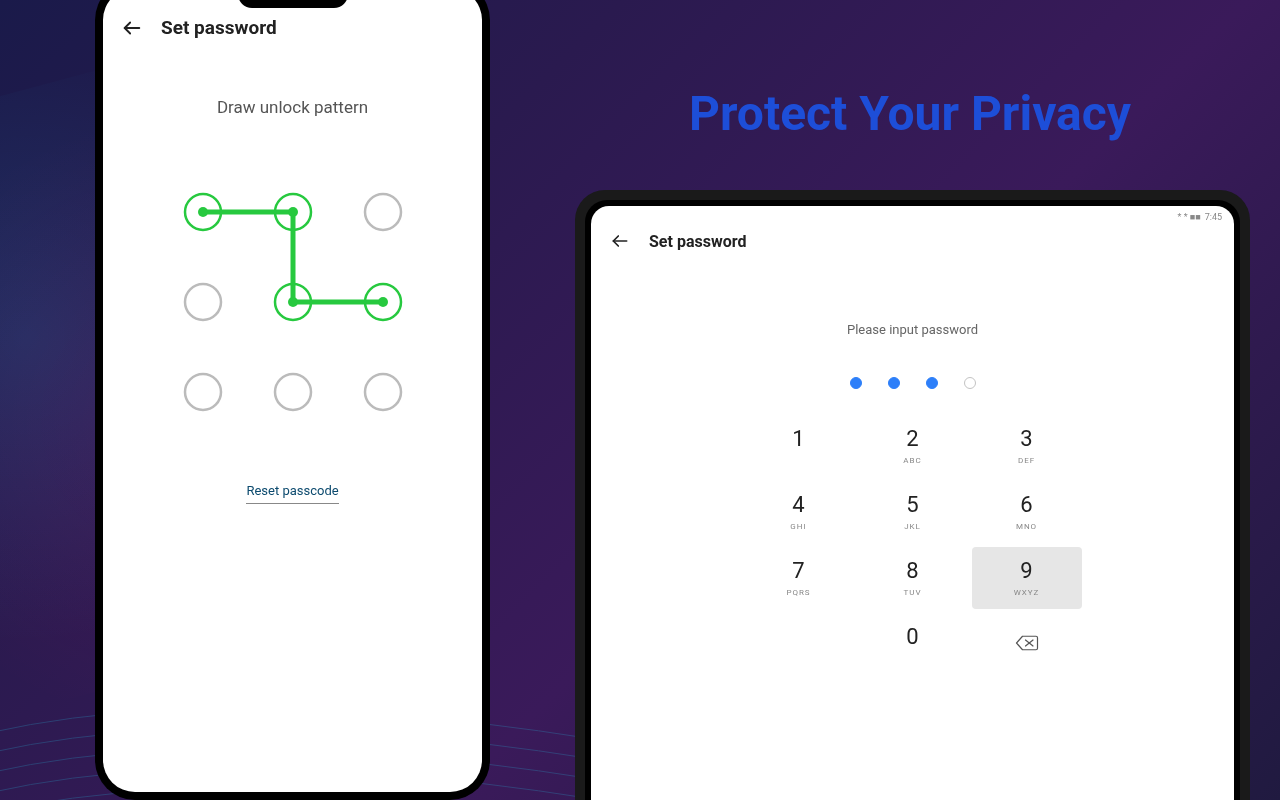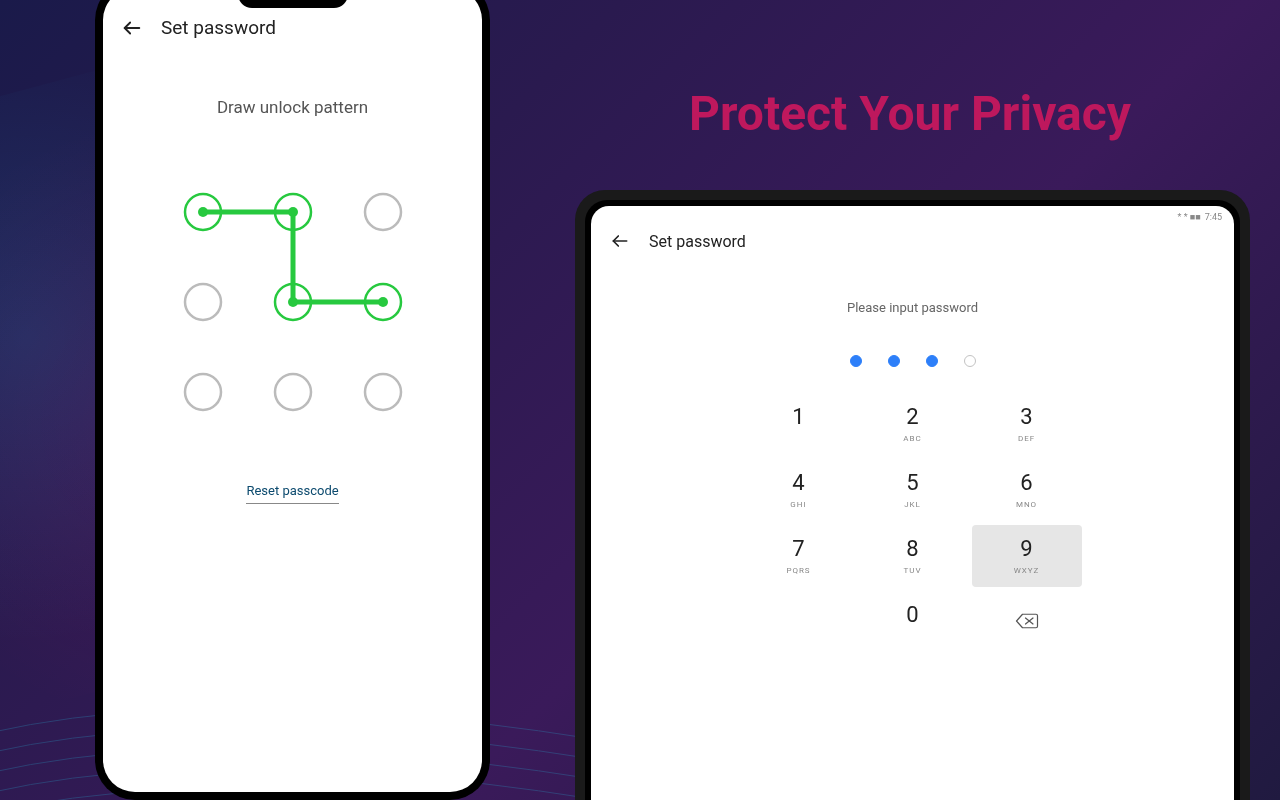--- a/index.html
+++ b/index.html
@@ -33,21 +33,21 @@
     pointer-events: none;
     opacity: 0.35;
   }
 
   
   .headline {
     position: absolute;
     top: 85px;
     left: 600px;
     right: 60px;
-    color: #be185d;
+    color: #1d4ed8;
     font-size: 48px;
     font-weight: 700;
     text-align: center;
   }
 
   
   .phone-frame {
     position: absolute;
     top: -20px;
     left: 95px;
@@ -87,21 +87,21 @@
     gap: 18px;
   }
   .app-header .back {
     width: 22px; height: 22px;
     display: inline-flex; align-items: center; justify-content: center;
     color: #222;
   }
   .app-header .title {
     font-size: 19px;
     color: #222;
-    font-weight: 400;
+    font-weight: 700;
   }
 
   .pattern-area {
     flex: 1;
     display: flex;
     flex-direction: column;
     align-items: center;
     padding: 30px 10px 10px 10px;
   }
   .pattern-prompt {
@@ -173,21 +173,21 @@
     gap: 4px;
   }
 
   .pin-area {
     flex: 1;
     display: flex;
     flex-direction: column;
     align-items: center;
     padding-top: 40px;
   }
-  .pin-prompt { font-size: 13px; color: #666; margin-bottom: 40px; }
+  .pin-prompt { font-size: 13px; color: #666; margin-top: 22px; margin-bottom: 40px; }
   .pin-dots { display: flex; gap: 26px; margin-bottom: 26px; }
   .pin-dot {
     width: 12px; height: 12px; border-radius: 50%;
     border: 1.5px solid #c3c3c3;
   }
   .pin-dot.filled { background: #2d7ff9; border-color: #2d7ff9; }
 
   .keypad {
     display: grid;
     grid-template-columns: repeat(3, 110px);

